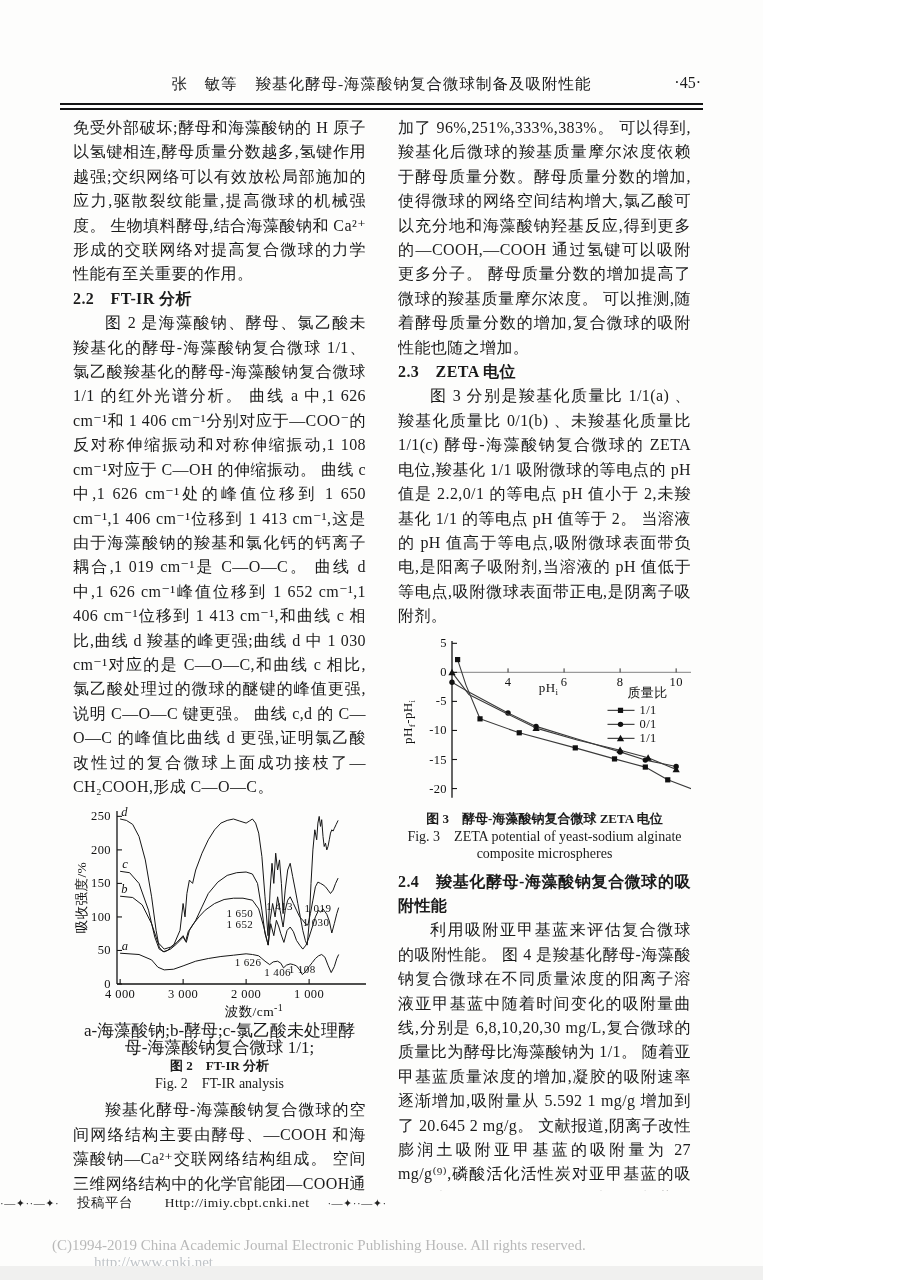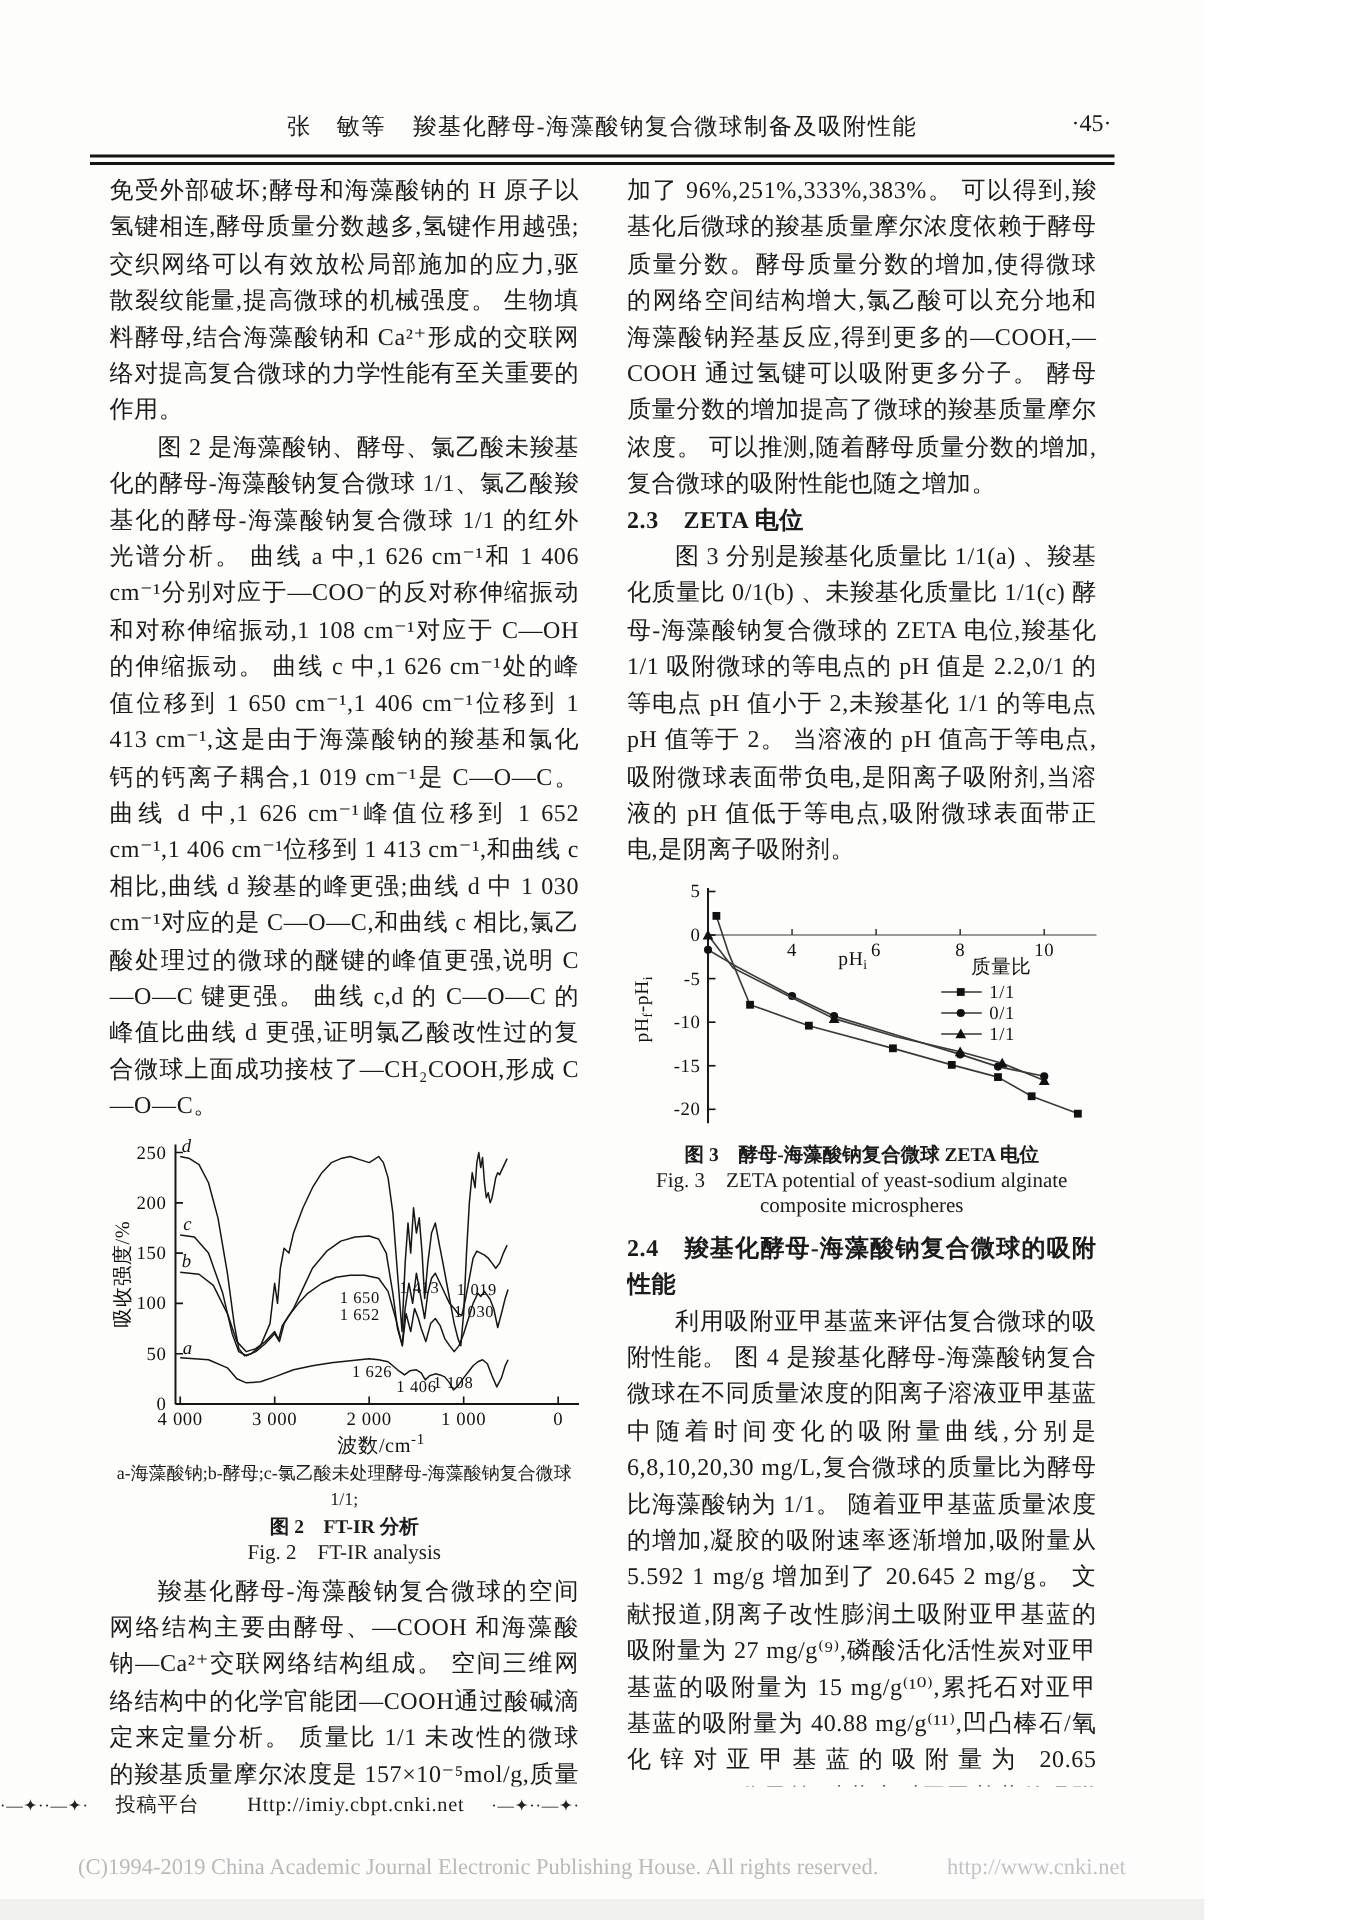--- a/index.html
+++ b/index.html
@@ -1,32 +1,32 @@
 <!DOCTYPE html>
 <html><head>
 <meta charset="utf-8">
 <style>
   html,body{margin:0;padding:0;background:#fff;}
   .page{position:relative;width:763px;height:1280px;background:#fdfdfc;overflow:hidden;
-        font-family:"Liberation Serif","DejaVu Serif",serif;color:#1b1b1b;padding-left:40px;}
+        font-family:"Liberation Serif","DejaVu Serif",serif;color:#1b1b1b;}
   .header{position:absolute;top:74px;left:60px;right:60px;}
   .header-row{position:relative;height:24px;text-align:center;font-size:15.5px;}
   .header-center{letter-spacing:1px;}
   .header-authors{margin-right:18px;}
   .page-no{position:absolute;right:2px;top:0;font-size:16px;}
   .rule{margin-top:5px;height:2.5px;border-top:2.4px solid #141414;border-bottom:2.4px solid #141414;}
   .columns{position:absolute;top:116px;left:73px;right:72px;display:flex;gap:32px;}
   .col{width:371px;height:1075px;overflow:hidden;font-size:16px;line-height:24.4px;
        text-align:justify;letter-spacing:0.4px;}
   .col p{margin:0;text-indent:2em;}
   .col p.cont{text-indent:0;}
   .col .h{font-weight:bold;margin:0;text-indent:0;}
   .fig{text-align:center;margin:6px 0 2px;}
   .fig svg{display:block;margin:0 auto;}
-  .cap-small{font-size:12px;letter-spacing:0;line-height:17px;text-align:center;text-indent:0 !important;}
+  .cap-small{font-size:17px;letter-spacing:0;line-height:17px;text-align:center;text-indent:0 !important;}
   .cap-cn{font-size:13px;font-weight:bold;line-height:19px;text-align:center;margin-top:3px;text-indent:0 !important;letter-spacing:0;}
   .cap-en{font-size:14px;line-height:17px;text-align:center;text-indent:0 !important;letter-spacing:0;}
   .footer{position:absolute;top:1194px;left:0;right:0;font-size:13.5px;letter-spacing:0.5px;}
   .footer .decor{font-size:11px;color:#222;}
   .footer .mid{margin:0 14px;}
   .copyright{position:absolute;top:1237px;left:52px;right:30px;font-size:15px;color:#b9b9b9;
              font-family:"Liberation Serif","DejaVu Serif",serif;}
   .copyright .cr-url{margin-left:42px;color:#c0c4c8;}
   .graybar{position:absolute;bottom:0;left:0;right:0;height:14px;background:#f0f0ef;}
 </style>
@@ -42,20 +42,21 @@
       </span>
       <span class="page-no">·45·</span>
     </div>
     <div class="rule"></div>
   </div>
 
   <div class="columns">
 
     <div class="col">
       <p class="cont">免受外部破坏;酵母和海藻酸钠的 H 原子以氢键相连,酵母质量分数越多,氢键作用越强;交织网络可以有效放松局部施加的应力,驱散裂纹能量,提高微球的机械强度。 生物填料酵母,结合海藻酸钠和 Ca²⁺形成的交联网络对提高复合微球的力学性能有至关重要的作用。</p>
+      <p class="h">2.2　FT-IR 分析</p>
       <p>图 2 是海藻酸钠、酵母、氯乙酸未羧基化的酵母-海藻酸钠复合微球 1/1、氯乙酸羧基化的酵母-海藻酸钠复合微球 1/1 的红外光谱分析。 曲线 a 中,1 626 cm⁻¹和 1 406 cm⁻¹分别对应于—COO⁻的反对称伸缩振动和对称伸缩振动,1 108 cm⁻¹对应于 C—OH 的伸缩振动。 曲线 c 中,1 626 cm⁻¹处的峰值位移到 1 650 cm⁻¹,1 406 cm⁻¹位移到 1 413 cm⁻¹,这是由于海藻酸钠的羧基和氯化钙的钙离子耦合,1 019 cm⁻¹是 C—O—C。 曲线 d 中,1 626 cm⁻¹峰值位移到 1 652 cm⁻¹,1 406 cm⁻¹位移到 1 413 cm⁻¹,和曲线 c 相比,曲线 d 羧基的峰更强;曲线 d 中 1 030 cm⁻¹对应的是 C—O—C,和曲线 c 相比,氯乙酸处理过的微球的醚键的峰值更强,说明 C—O—C 键更强。 曲线 c,d 的 C—O—C 的峰值比曲线 d 更强,证明氯乙酸改性过的复合微球上面成功接枝了—CH₂COOH,形成 C—O—C。</p>
       <div class="fig">
         <svg id="fig2-svg" width="330" height="215" viewBox="0 0 330 215">
             <line x1="44" y1="6" x2="44" y2="179" stroke="#151515" stroke-width="1.3"></line>
             <line x1="44" y1="179" x2="318" y2="179" stroke="#151515" stroke-width="1.3"></line>
             <line x1="47.14942528735632" y1="179" x2="47.14942528735632" y2="174" stroke="#151515" stroke-width="1.1"></line>
             <text x="47.14942528735632" y="193" font-size="12.5" text-anchor="middle" fill="#111" font-family="&quot;Liberation Serif&quot;,&quot;DejaVu Serif&quot;,serif">4 000</text>
             <line x1="110.13793103448276" y1="179" x2="110.13793103448276" y2="174" stroke="#151515" stroke-width="1.1"></line>
             <text x="110.13793103448276" y="193" font-size="12.5" text-anchor="middle" fill="#111" font-family="&quot;Liberation Serif&quot;,&quot;DejaVu Serif&quot;,serif">3 000</text>
             <line x1="173.1264367816092" y1="179" x2="173.1264367816092" y2="174" stroke="#151515" stroke-width="1.1"></line>

